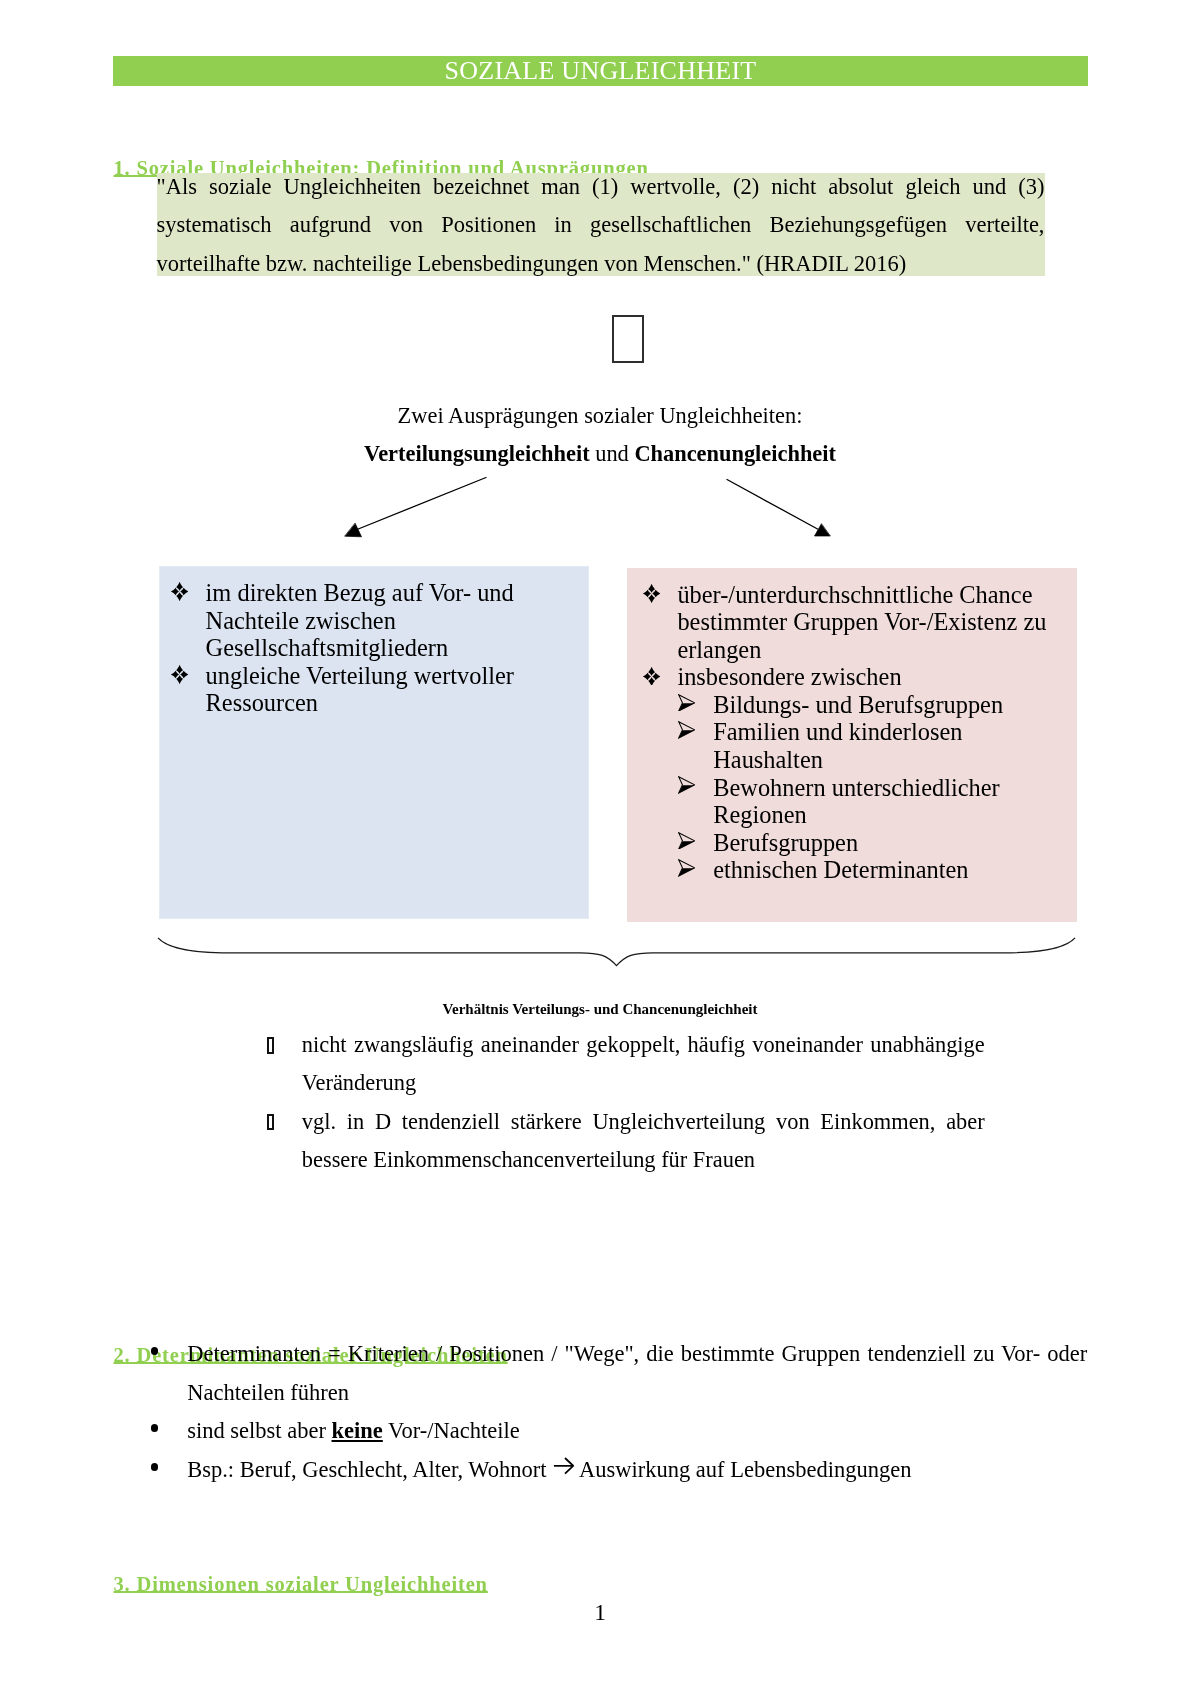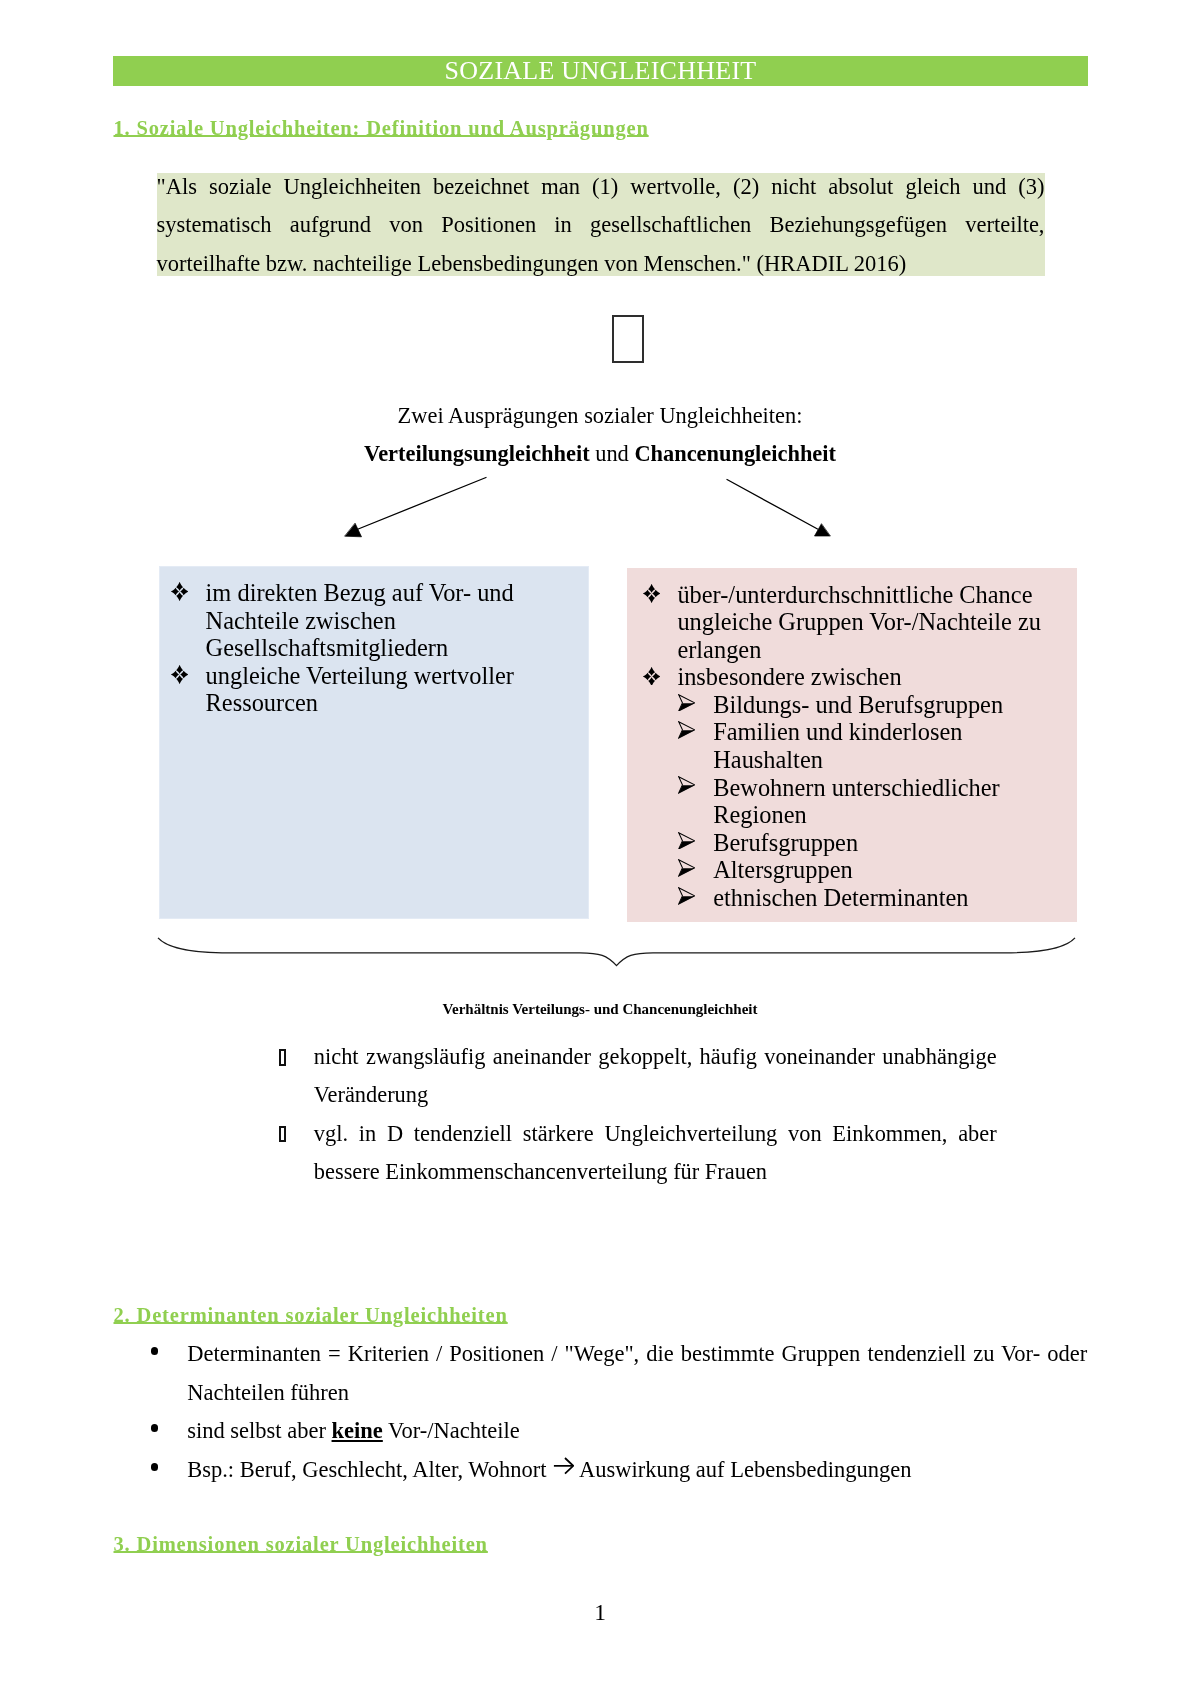--- a/index.html
+++ b/index.html
@@ -11,21 +11,21 @@
   .abs{position:absolute;}
 
   
   #title-bar{left:113px;top:56px;width:975px;height:29.6px;background:#90cf50;}
   #title-bar .t{display:block;text-align:center;color:#ffffff;font-size:26px;
       line-height:29.6px;letter-spacing:.25px;}
 
   
   .sec-head{color:#90cf50;font-weight:bold;font-size:20.5px;letter-spacing:.84px;
             text-decoration:underline;text-decoration-thickness:1.5px;
-            text-underline-offset:-0.2px;white-space:nowrap;line-height:20px;}
+            text-underline-offset:-0.2px;white-space:nowrap;line-height:20px;margin-top:40px;}
 
   
   #quote-box{left:156.5px;top:172.5px;width:888px;height:103px;background:#dfe7c9;}
   #quote-box .qt{position:absolute;left:0;top:-4.6px;width:888px;text-align:justify;
       font-size:22.5px;line-height:38.3px;}
 
   
   #tofu-big{left:611.5px;top:315px;width:32px;height:47.5px;border:2.4px solid #2e2e2e;
       background:#ffffff;box-sizing:border-box;}
   .tofu-sm{display:inline-block;width:7px;height:16.5px;border:2.1px solid #111111;
@@ -42,21 +42,21 @@
   .blist{margin:0;padding:0;list-style:none;font-size:24.4px;line-height:27.6px;}
   .blist > li{position:relative;padding-left:34.5px;}
   .blist > li > .bl{position:absolute;left:0px;top:3.3px;width:17.2px;height:18.9px;}
   ul.sub{margin:0;padding:0;list-style:none;}
   ul.sub > li{position:relative;padding-left:70.3px;}
   ul.sub > li > .bl{position:absolute;left:35.1px;top:2.8px;width:17px;height:17.7px;}
   .bl svg{display:block;}
 
   
   #rel-head{top:998px;font-weight:bold;font-size:15px;}
-  .rellist{margin:12px;padding:0;list-style:none;font-size:22.4px;line-height:38.3px;}
+  .rellist{margin:0;padding:0;list-style:none;font-size:22.4px;line-height:38.3px;}
   .rellist > li{position:relative;padding-left:34.8px;text-align:justify;}
   .rellist > li > .bl{position:absolute;left:0;top:11px;line-height:0;font-size:0;}
 
   
   .dotlist{margin:0;padding:0;list-style:none;font-size:22.5px;line-height:38.7px;}
   .dotlist > li{position:relative;padding-left:75px;text-align:justify;}
   .dotlist > li > .bl{position:absolute;left:38.5px;top:12px;width:7.6px;height:7.6px;
       border-radius:50%;background:#000000;font-size:0;line-height:0;}
 
   .inline-arrow{display:inline-block;vertical-align:-0.075em;margin:0 0.5px;}
@@ -122,21 +122,21 @@
     <ul class="blist" id="right-list" style="position:absolute;left:16.4px;top:13px;width:418px">
         <li><span class="bl">
             <svg viewBox="2.5 7.25 94.75 94.5" preserveAspectRatio="none" width="17.2" height="18.9">
               <g fill="#000000">
                 <path d="M50 6 C 55 16, 60 25, 69 33 C 60 37, 54 44, 50 51 C 46 44, 40 37, 31 33 C 40 25, 45 16, 50 6 Z"></path>
                 <path d="M50 6 C 55 16, 60 25, 69 33 C 60 37, 54 44, 50 51 C 46 44, 40 37, 31 33 C 40 25, 45 16, 50 6 Z" transform="rotate(180 50 54.7)"></path>
                 <path d="M50 6 C 55 16, 60 25, 69 33 C 60 37, 54 44, 50 51 C 46 44, 40 37, 31 33 C 40 25, 45 16, 50 6 Z" transform="rotate(90 50 54.7)"></path>
                 <path d="M50 6 C 55 16, 60 25, 69 33 C 60 37, 54 44, 50 51 C 46 44, 40 37, 31 33 C 40 25, 45 16, 50 6 Z" transform="rotate(270 50 54.7)"></path>
               </g>
             </svg>
-          </span><span>über-/unterdurchschnittliche Chance ungleiche Gruppen Vor-/Nachteile zu erlangen</span></li>
+          </span><span>über-/unterdurchschnittliche Chance bestimmter Gruppen Vor-/Existenz zu erlangen</span></li>
         <li><span class="bl">
             <svg viewBox="2.5 7.25 94.75 94.5" preserveAspectRatio="none" width="17.2" height="18.9">
               <g fill="#000000">
                 <path d="M50 6 C 55 16, 60 25, 69 33 C 60 37, 54 44, 50 51 C 46 44, 40 37, 31 33 C 40 25, 45 16, 50 6 Z"></path>
                 <path d="M50 6 C 55 16, 60 25, 69 33 C 60 37, 54 44, 50 51 C 46 44, 40 37, 31 33 C 40 25, 45 16, 50 6 Z" transform="rotate(180 50 54.7)"></path>
                 <path d="M50 6 C 55 16, 60 25, 69 33 C 60 37, 54 44, 50 51 C 46 44, 40 37, 31 33 C 40 25, 45 16, 50 6 Z" transform="rotate(90 50 54.7)"></path>
                 <path d="M50 6 C 55 16, 60 25, 69 33 C 60 37, 54 44, 50 51 C 46 44, 40 37, 31 33 C 40 25, 45 16, 50 6 Z" transform="rotate(270 50 54.7)"></path>
               </g>
             </svg>
           </span><span>insbesondere zwischen</span></li>
@@ -158,26 +158,20 @@
                 <path d="M4 4 L98 52 L4 100 L26 52 Z" fill="none" stroke="#000000" stroke-width="6"></path>
                 <path d="M6 99 L96 54 L26 54 Z" fill="#000000"></path>
               </svg>
             </span><span>Bewohnern unterschiedlicher Regionen</span></li>
           <li><span class="bl">
               <svg viewBox="0 0 100 104" width="17" height="17.7">
                 <path d="M4 4 L98 52 L4 100 L26 52 Z" fill="none" stroke="#000000" stroke-width="6"></path>
                 <path d="M6 99 L96 54 L26 54 Z" fill="#000000"></path>
               </svg>
             </span><span>Berufsgruppen</span></li>
-          <li><span class="bl">
-              <svg viewBox="0 0 100 104" width="17" height="17.7">
-                <path d="M4 4 L98 52 L4 100 L26 52 Z" fill="none" stroke="#000000" stroke-width="6"></path>
-                <path d="M6 99 L96 54 L26 54 Z" fill="#000000"></path>
-              </svg>
-            </span><span>Altersgruppen</span></li>
           <li><span class="bl">
               <svg viewBox="0 0 100 104" width="17" height="17.7">
                 <path d="M4 4 L98 52 L4 100 L26 52 Z" fill="none" stroke="#000000" stroke-width="6"></path>
                 <path d="M6 99 L96 54 L26 54 Z" fill="#000000"></path>
               </svg>
             </span><span>ethnischen Determinanten</span></li>
         </ul>
       </ul>
   </div>
 

